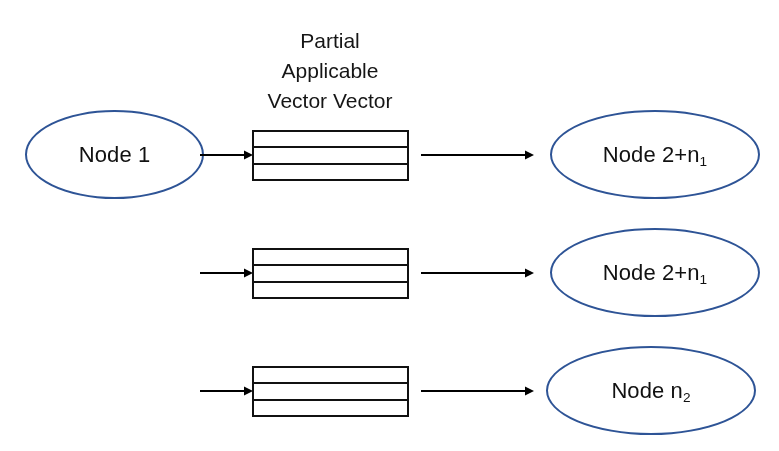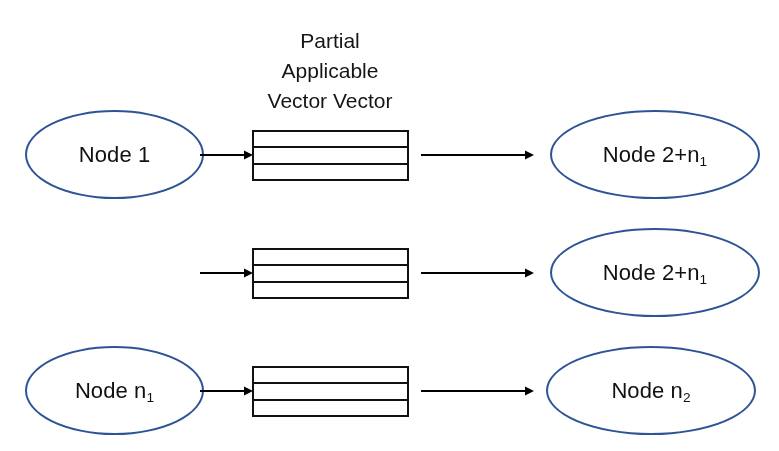--- a/index.html
+++ b/index.html
@@ -157,23 +157,20 @@
     <svg width="114" height="12" viewBox="0 0 114 12" aria-hidden="true">
       <line x1="0" y1="6" x2="104" y2="6" stroke="#000000" stroke-width="1.8"></line>
       <polygon points="104,1.5 113,6 104,10.5" fill="#000000"></polygon>
     </svg>
   </div>
 
   <div class="node-ellipse ell-r2">
     <span class="node-label"><span>Node 2+n</span><sub>1</sub></span>
   </div>
 
-  <div class="node-ellipse ell-l3">
-    <span class="node-label"><span>Node n</span><sub>1</sub></span>
-  </div>
 
   <div class="arrow arr-short-3">
     <svg width="54" height="12" viewBox="0 0 54 12" aria-hidden="true">
       <line x1="0" y1="6" x2="44" y2="6" stroke="#000000" stroke-width="1.8"></line>
       <polygon points="44,1.5 53,6 44,10.5" fill="#000000"></polygon>
     </svg>
   </div>
 
   <div class="vector-box box-3">
     <div class="vector-cell"></div>

